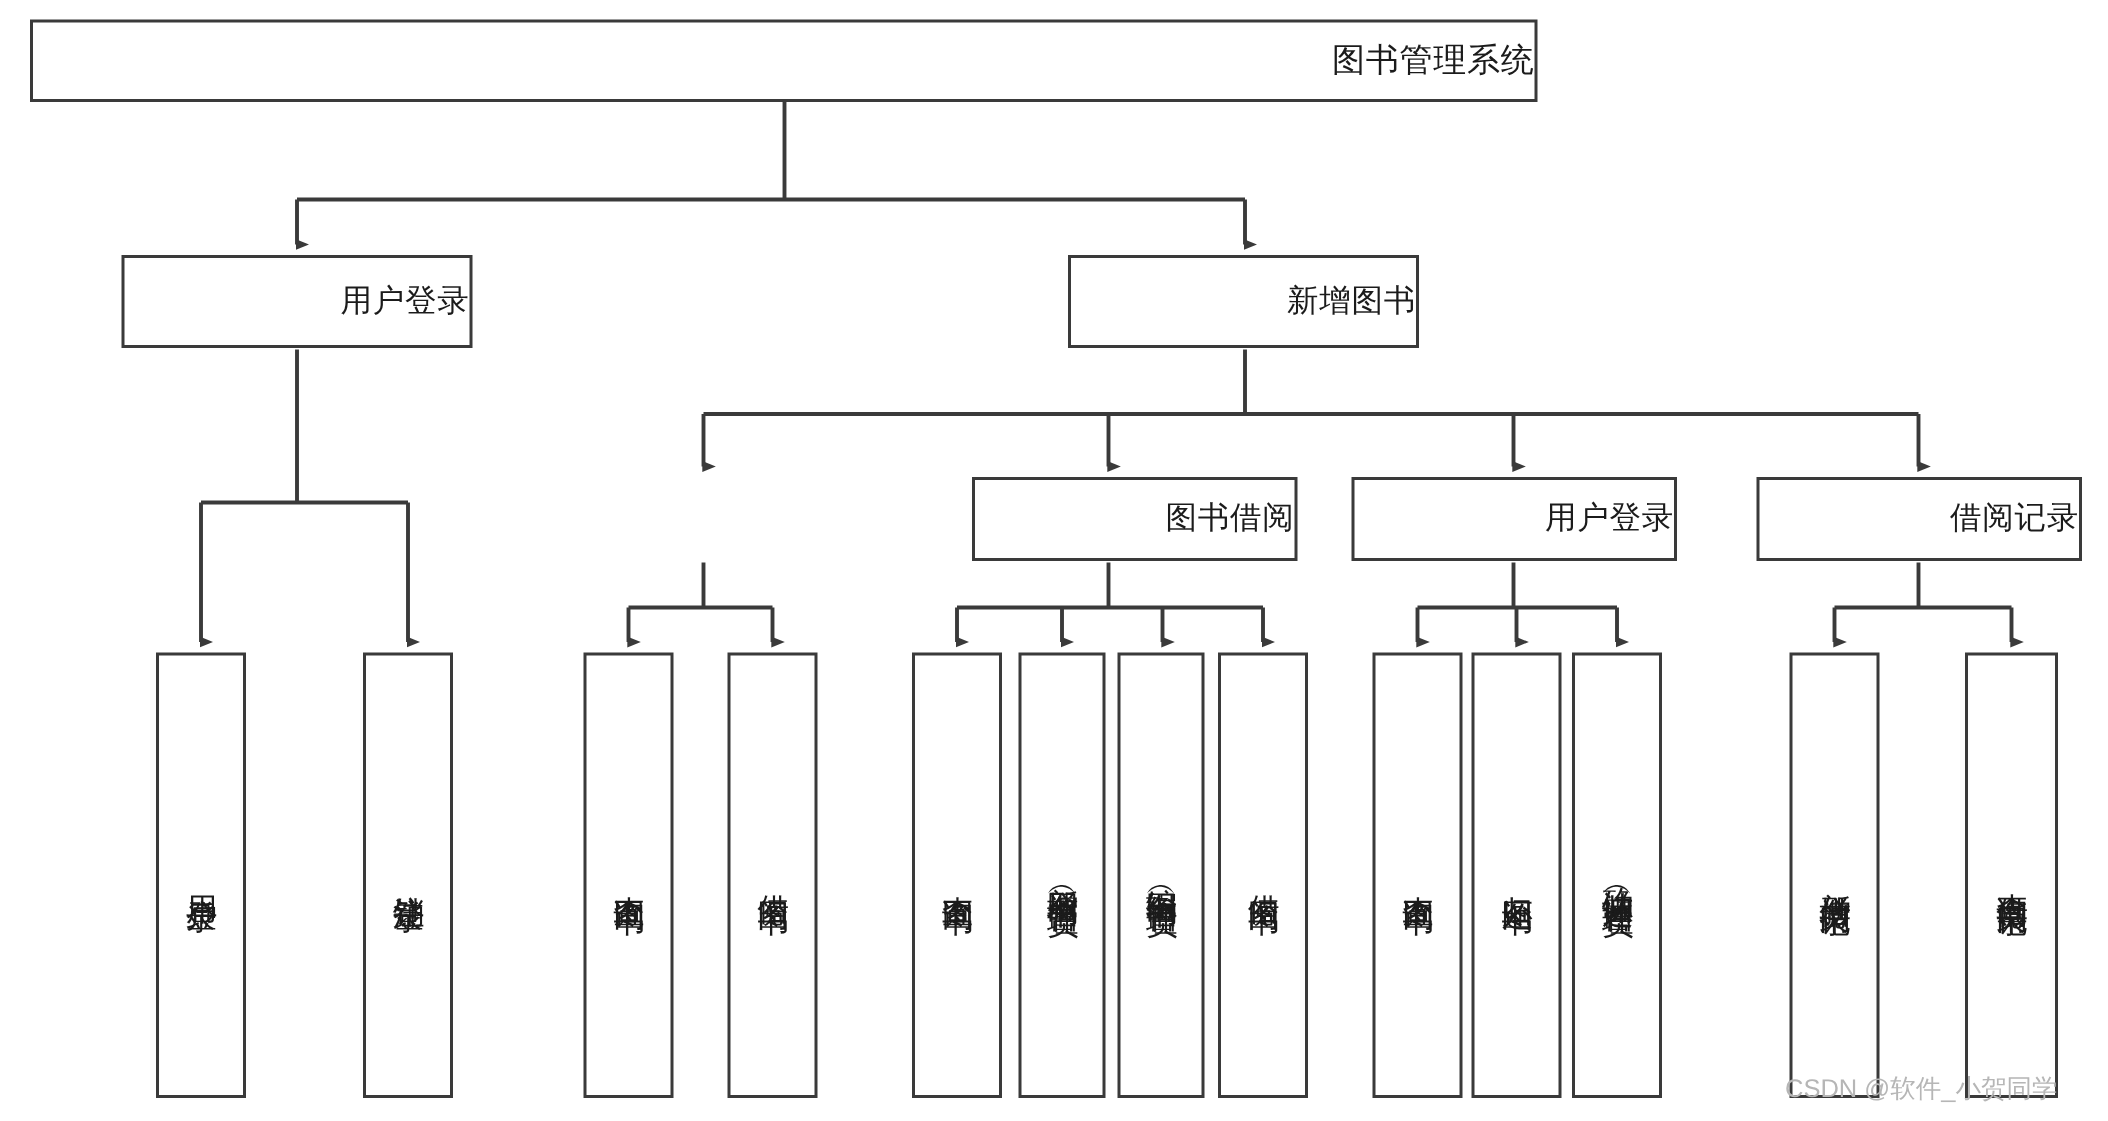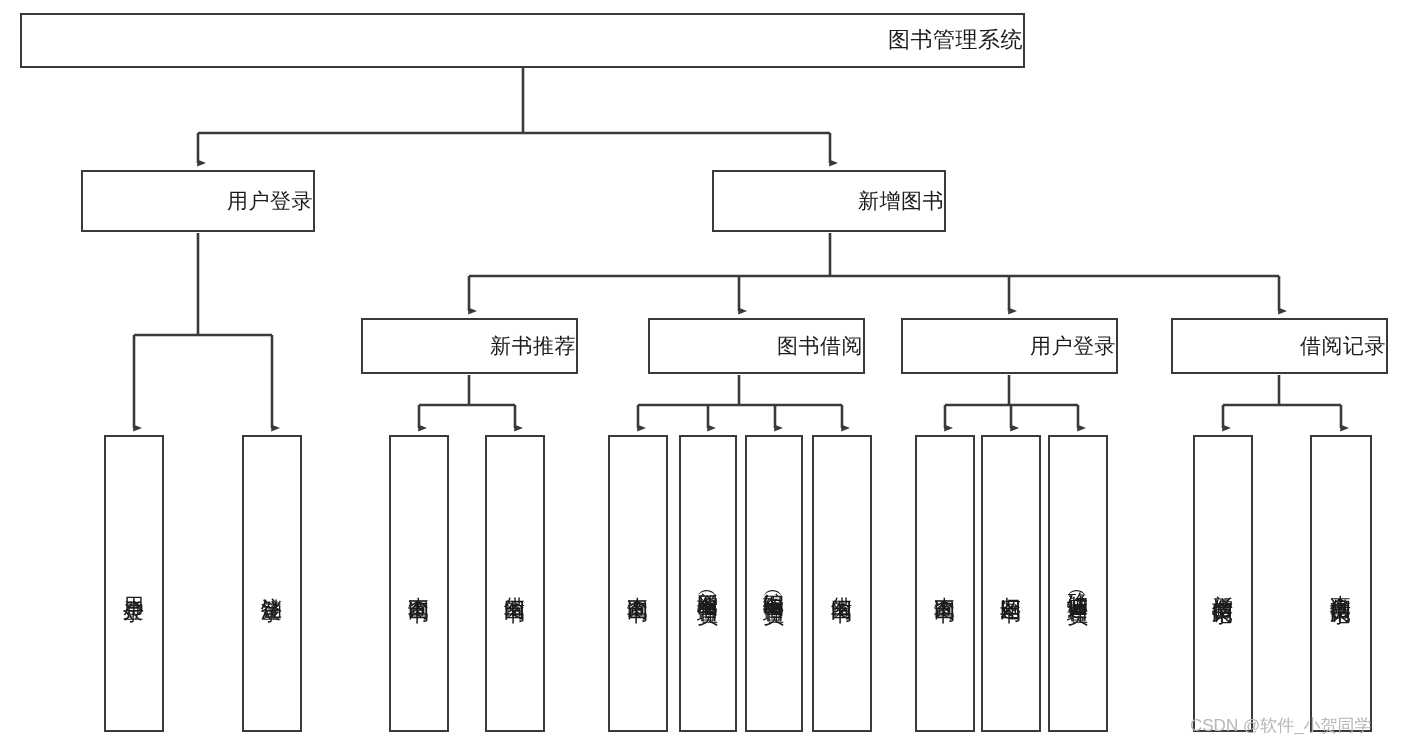--- a/index.html
+++ b/index.html
@@ -131,23 +131,20 @@
     <span class="node-label">图书管理系统</span>
   </div>
 
   <div class="node horiz" style="left:81px; top:170px; width:234px; height:62px;">
     <span class="node-label">用户登录</span>
   </div>
   <div class="node horiz" style="left:712px; top:170px; width:234px; height:62px;">
     <span class="node-label">新增图书</span>
   </div>
 
-  <div class="node horiz" style="left:361px; top:318px; width:217px; height:56px;">
-    <span class="node-label">新书推荐</span>
-  </div>
   <div class="node horiz" style="left:648px; top:318px; width:217px; height:56px;">
     <span class="node-label">图书借阅</span>
   </div>
   <div class="node horiz" style="left:901px; top:318px; width:217px; height:56px;">
     <span class="node-label">用户登录</span>
   </div>
   <div class="node horiz" style="left:1171px; top:318px; width:217px; height:56px;padding-left:32px;">
     <span class="node-label">借阅记录</span>
   </div>
 

